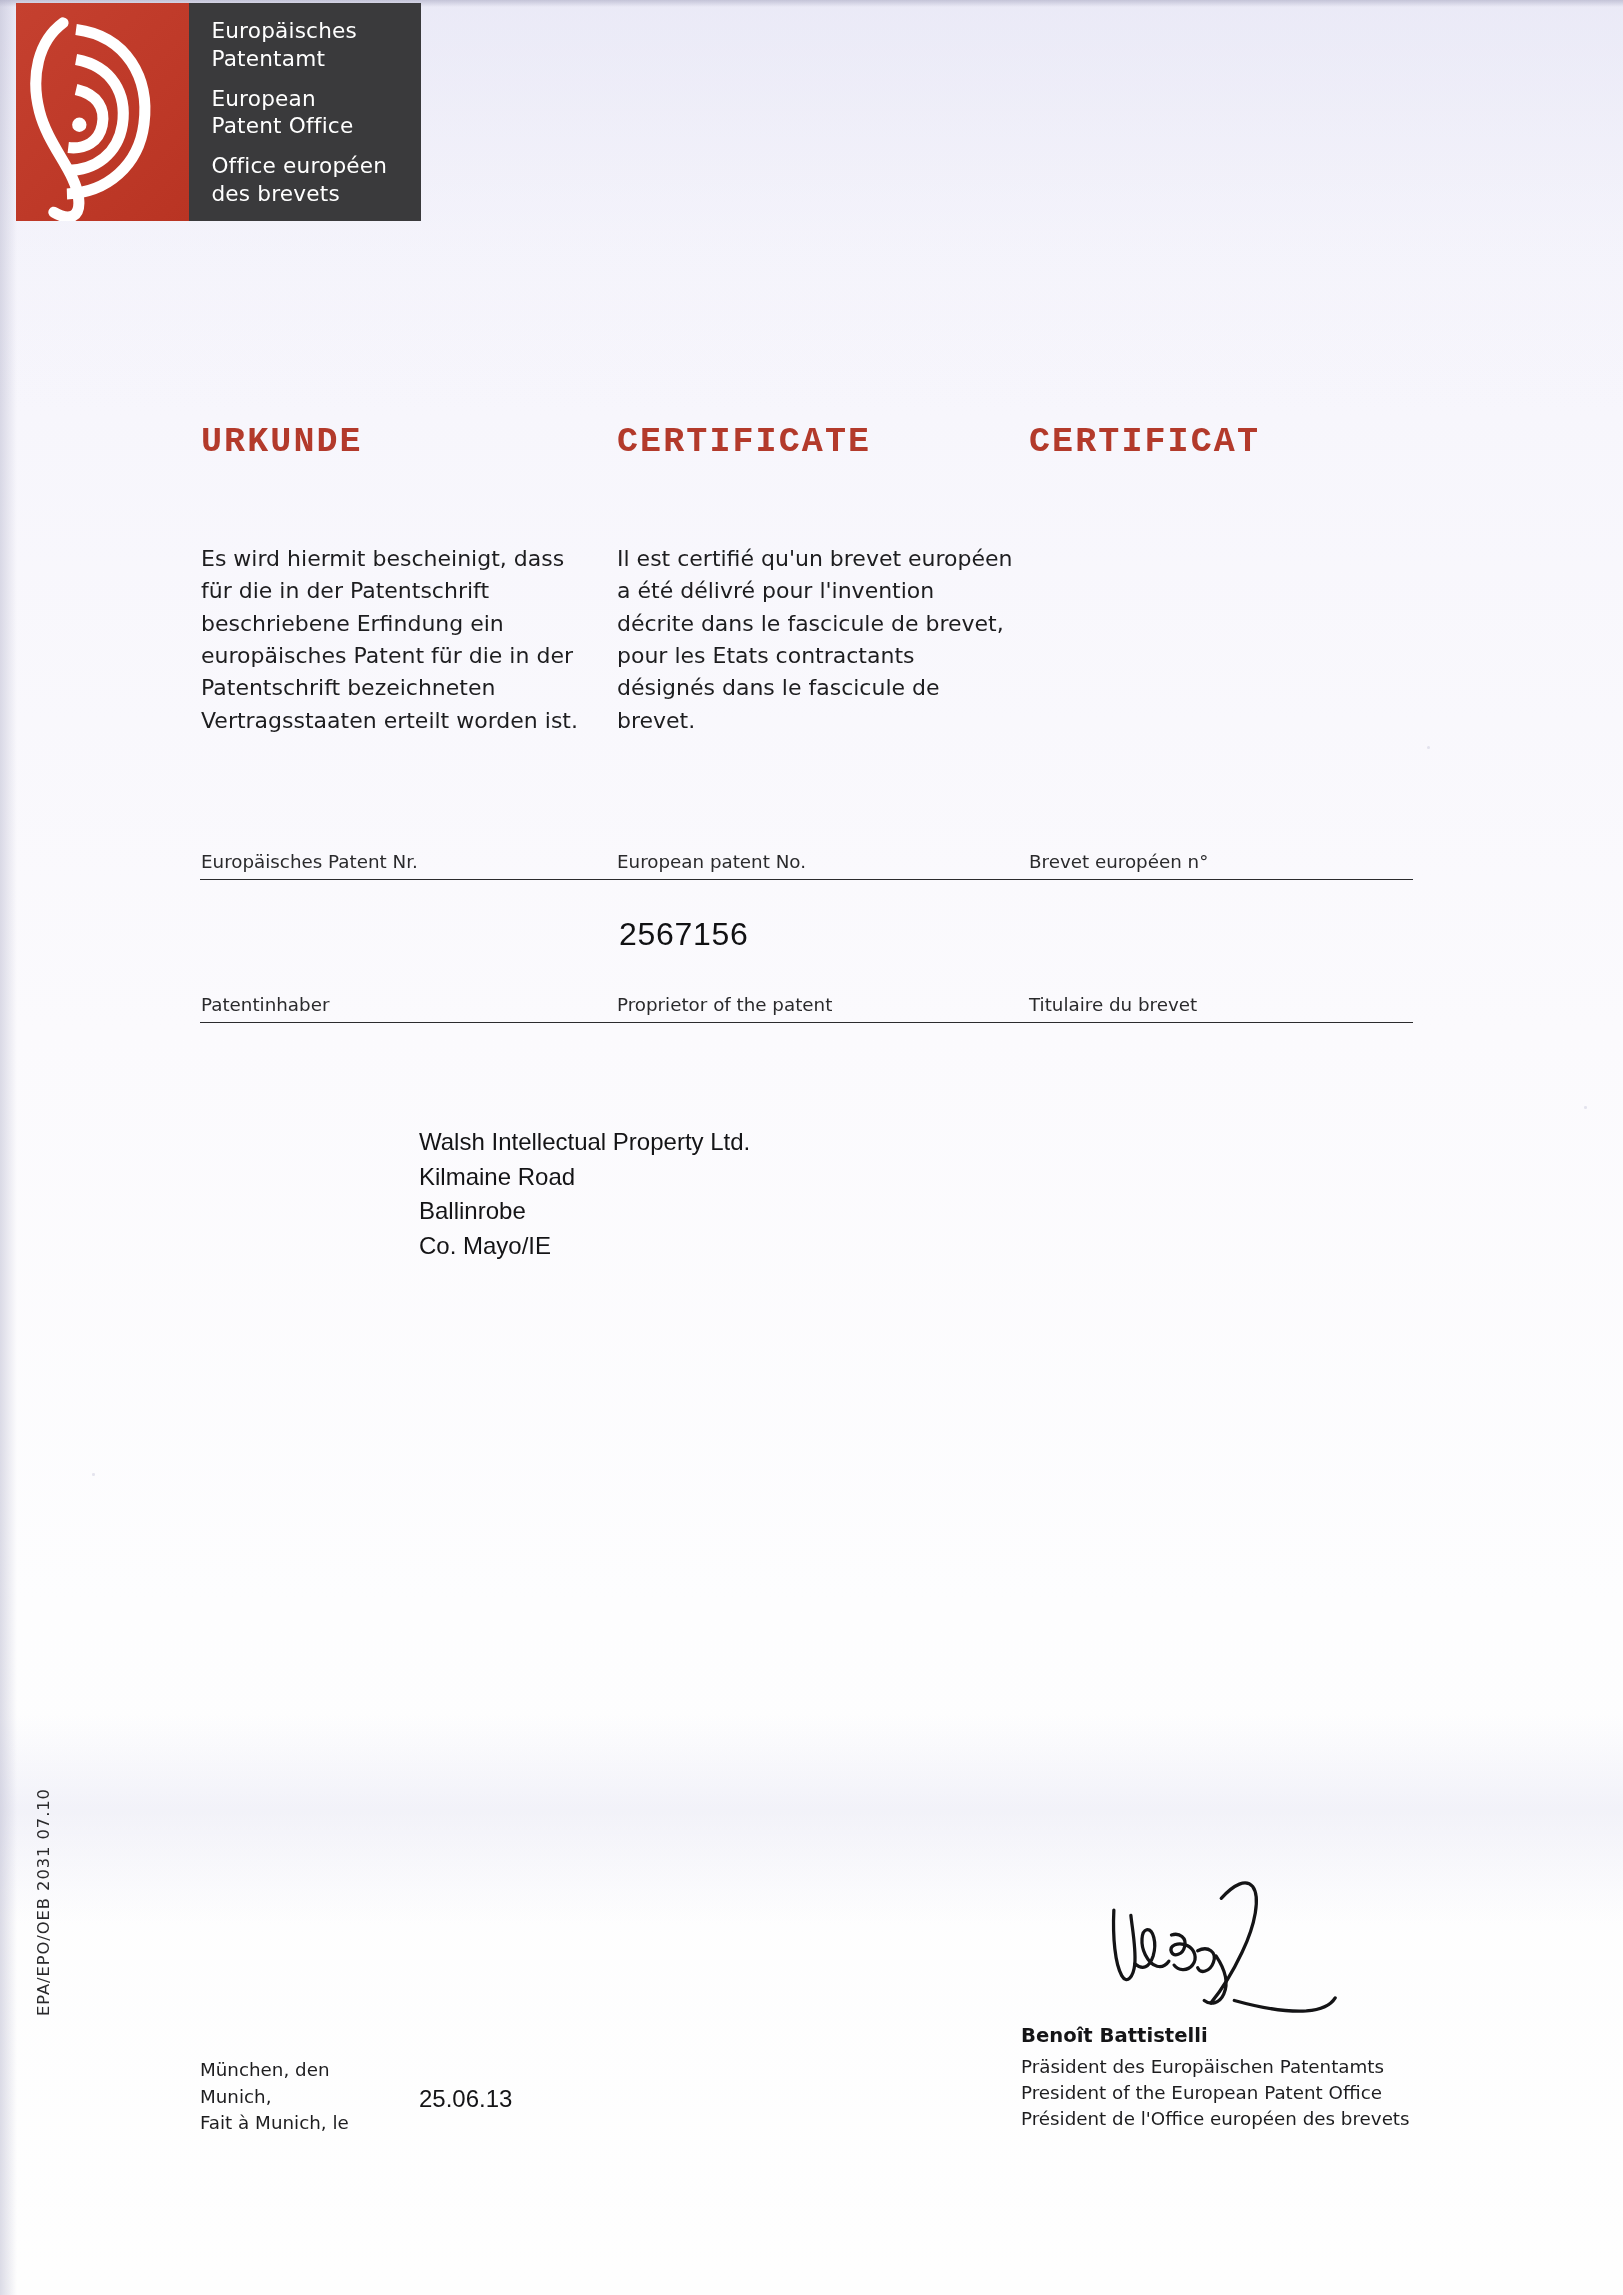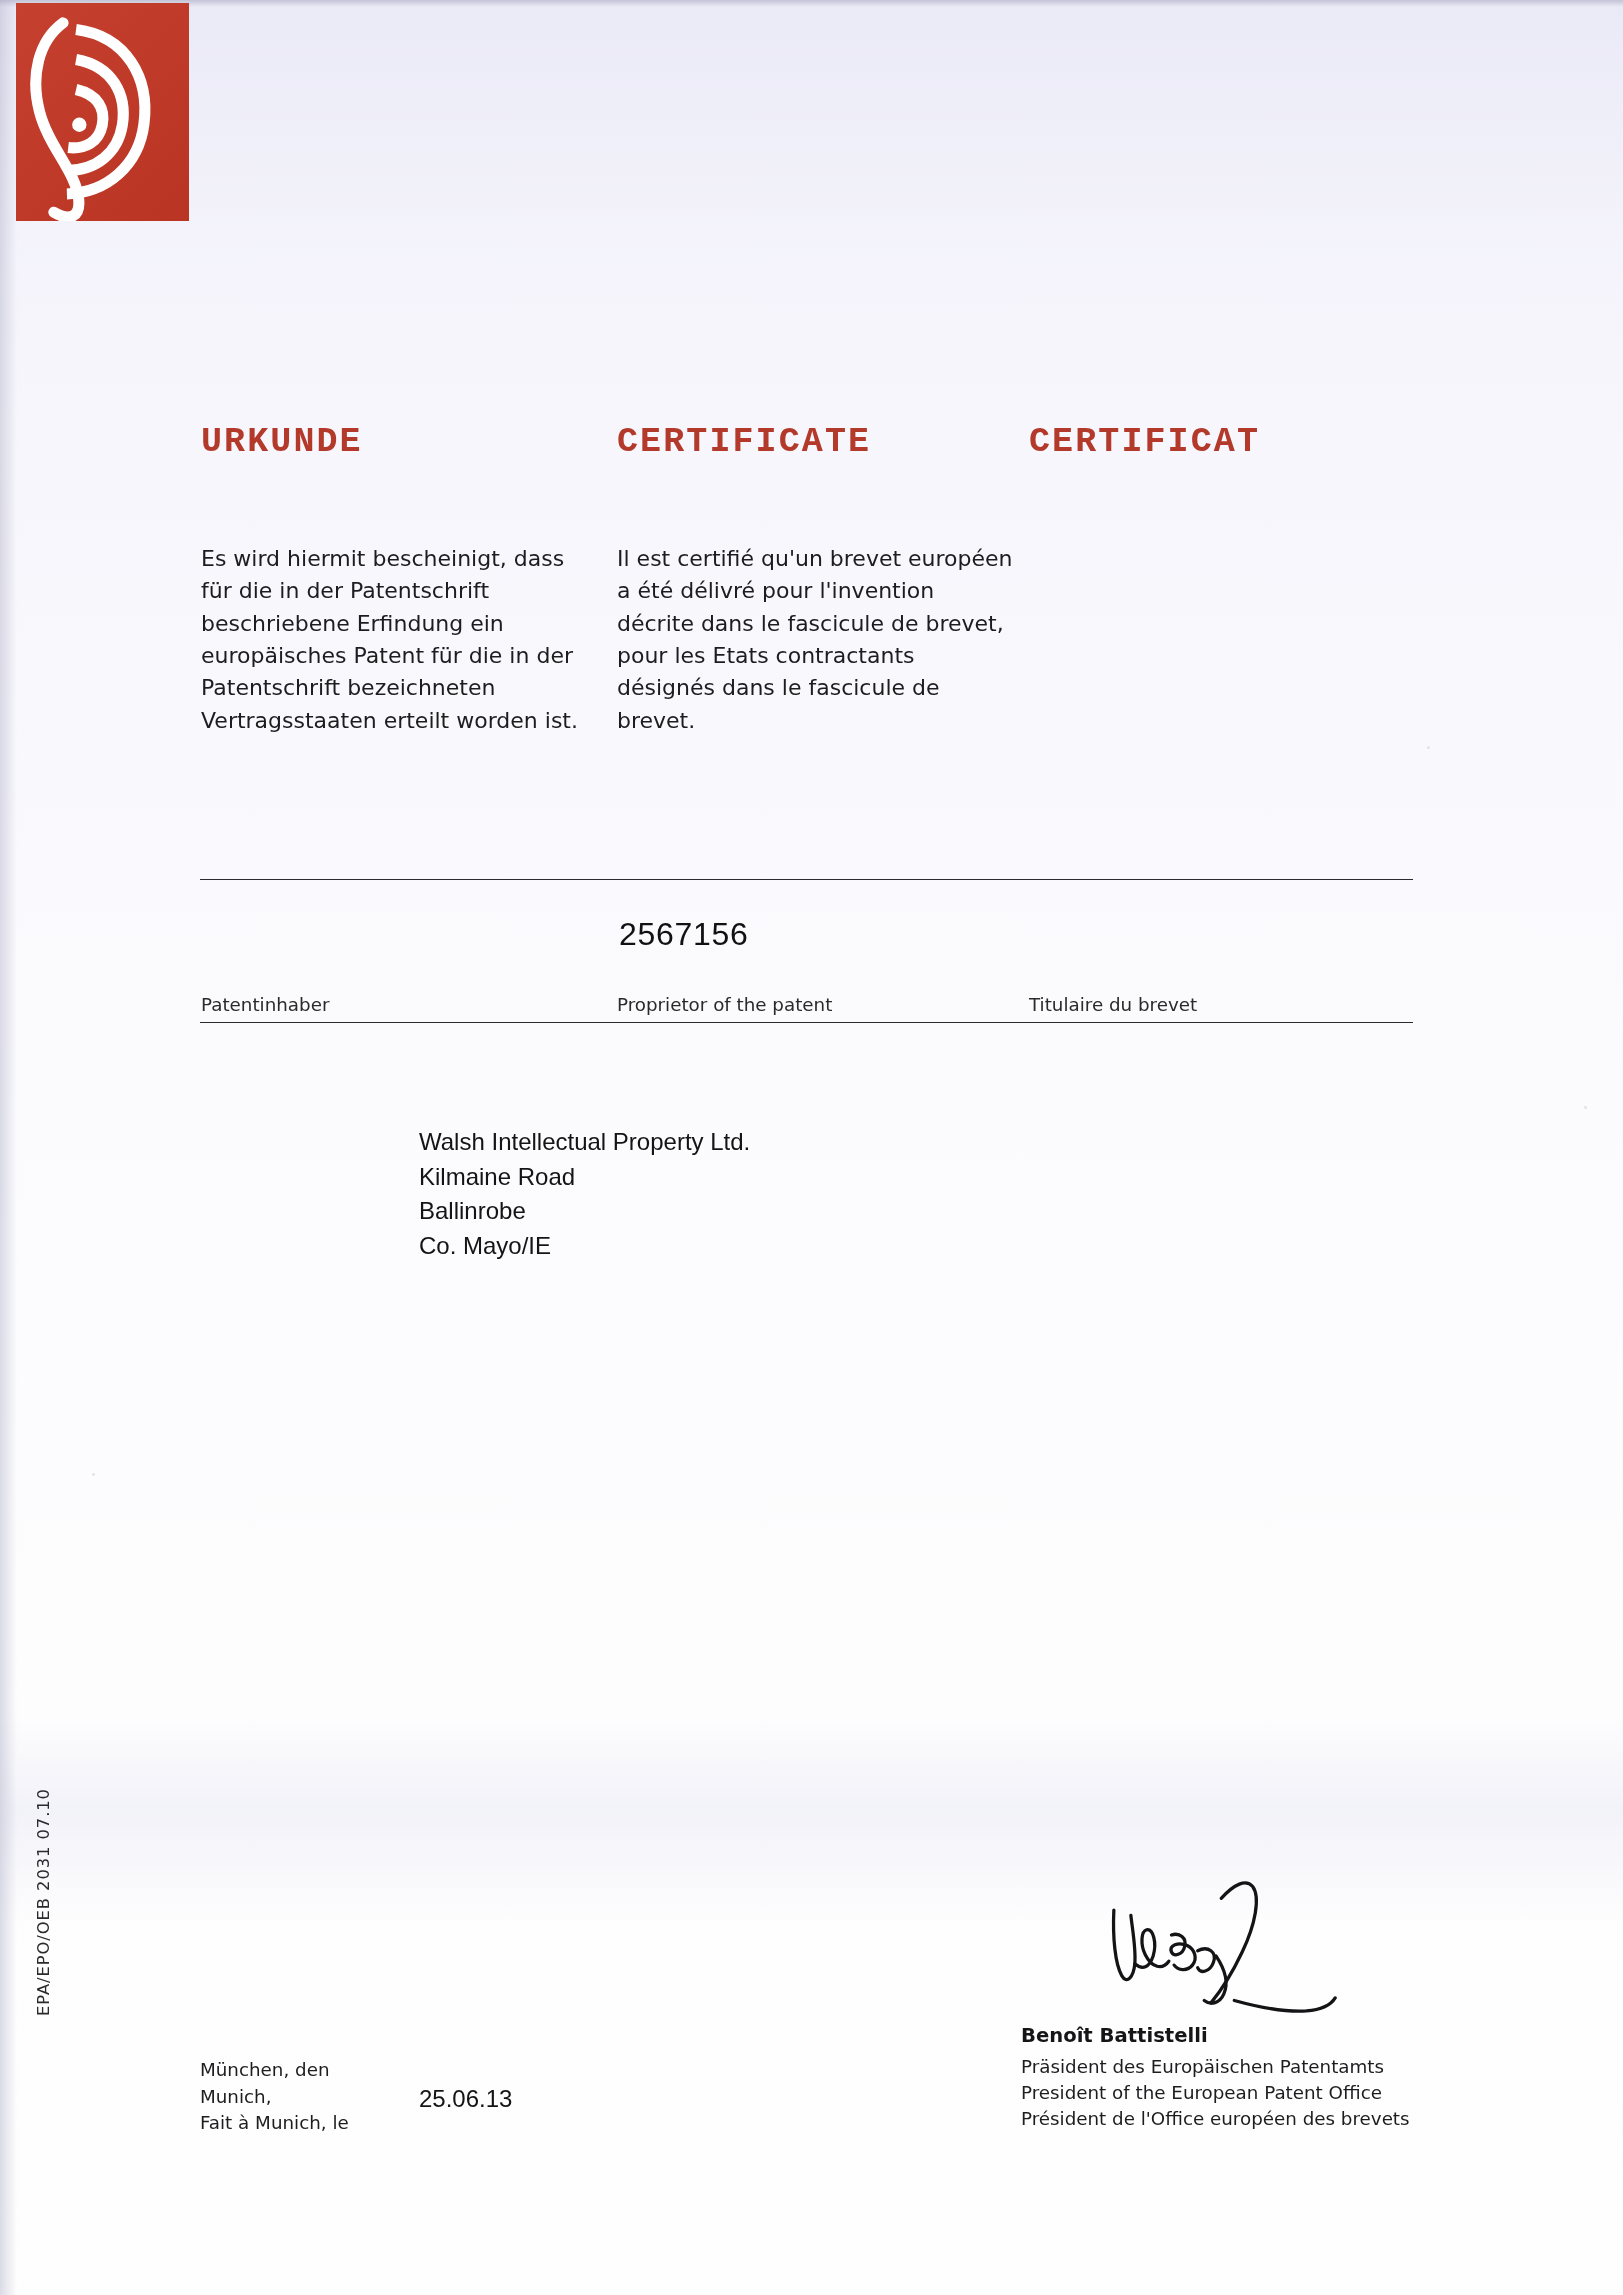--- a/index.html
+++ b/index.html
@@ -228,33 +228,52 @@
       <svg width="173" height="218" viewBox="0 0 265 333" aria-hidden="true">
         <g fill="none" stroke="#ffffff" stroke-width="17">
           <path d="M92 40 C170 50 205 115 196 185 C188 248 140 290 78 292"></path>
           <path d="M92 86 C148 96 170 140 163 186 C156 230 122 256 78 256"></path>
           <path d="M92 132 C126 140 137 162 132 187 C127 212 106 224 80 221"></path>
         </g>
         <path d="M72 30 C34 58 22 112 36 166 C50 220 92 258 96 300 C99 330 80 333 58 320" fill="none" stroke="#ffffff" stroke-width="17" stroke-linecap="round"></path>
         <circle cx="97" cy="186" r="11" fill="#ffffff"></circle>
       </svg>
     </div>
+    <div class="logo-text">
+      <div class="grp">
+        <div>Europäisches</div>
+        <div>Patentamt</div>
+      </div>
+      <div class="grp">
+        <div>European</div>
+        <div>Patent Office</div>
+      </div>
+      <div class="grp">
+        <div>Office européen</div>
+        <div>des brevets</div>
+      </div>
+    </div>
   </div>
 
   <div class="headings">
     <div class="col-a heading">URKUNDE</div>
     <div class="col-b heading">CERTIFICATE</div>
     <div class="col-c heading">CERTIFICAT</div>
   </div>
 
   <div class="paras">
     <div class="col-a para">Es wird hiermit bescheinigt, dass für die in der Patentschrift beschriebene Erfindung ein europäisches Patent für die in der Patentschrift bezeichneten Vertragsstaaten erteilt worden ist.</div>
     <div class="col-c para">Il est certifié qu'un brevet européen a été délivré pour l'invention décrite dans le fascicule de brevet, pour les Etats contractants désignés dans le fascicule de brevet.</div>
   </div>
 
+  <div class="field-labels labels-1">
+    <div class="col-a">Europäisches Patent Nr.</div>
+    <div class="col-b">European patent No.</div>
+    <div class="col-c">Brevet européen n°</div>
+  </div>
   <div class="rule rule-1"></div>
 
   <div class="patent-number">2567156</div>
 
   <div class="field-labels labels-2">
     <div class="col-a">Patentinhaber</div>
     <div class="col-b">Proprietor of the patent</div>
     <div class="col-c">Titulaire du brevet</div>
   </div>
   <div class="rule rule-2"></div>

